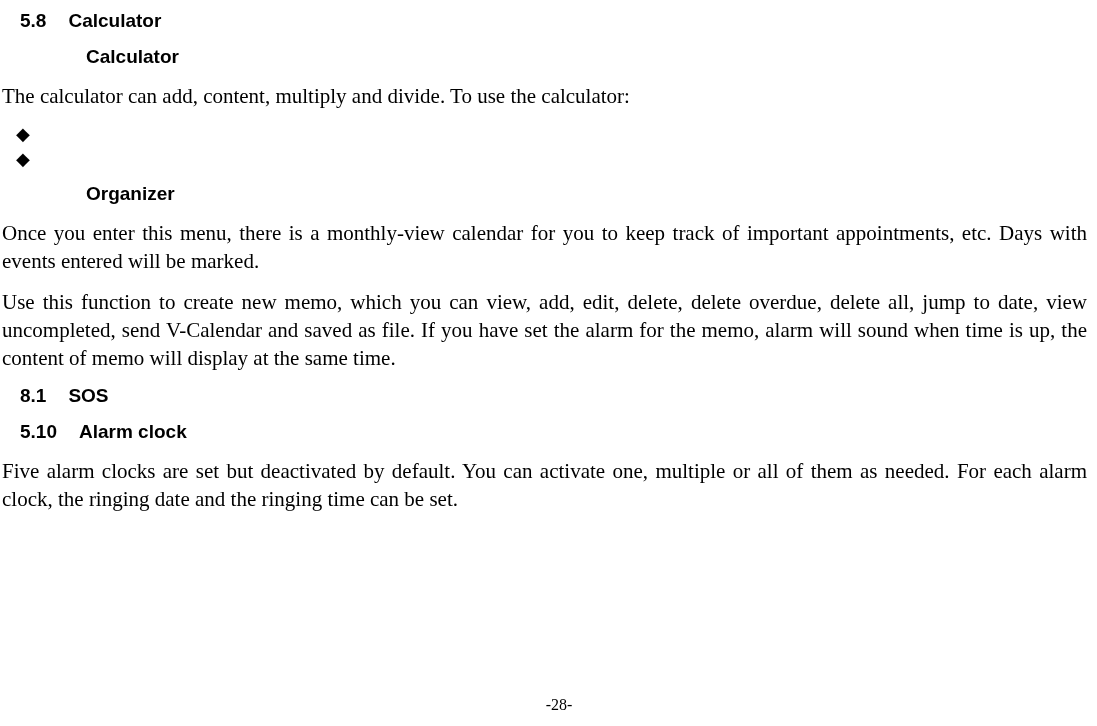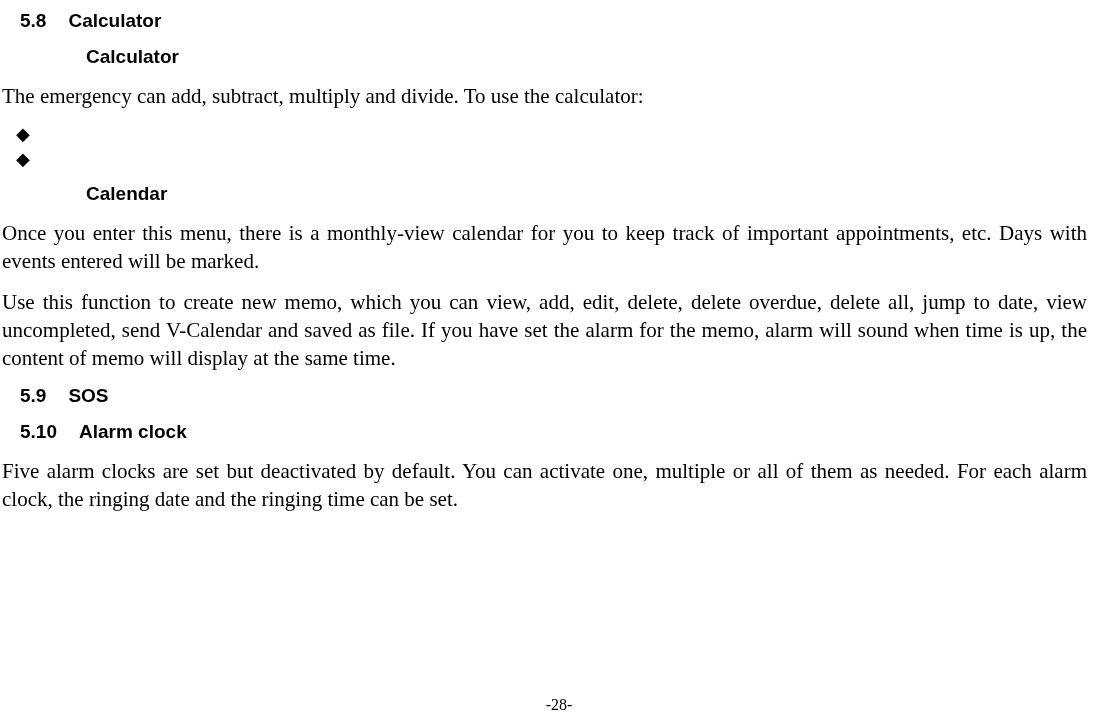--- a/index.html
+++ b/index.html
@@ -70,40 +70,40 @@
 
 <div class="page">
 
   <div class="section-heading">
     <span>5.8</span>
     <span>Calculator</span>
   </div>
 
   <div class="subsection-heading">Calculator</div>
 
-  <p class="body-text">The emergency can add, subtract, multiply and divide. To use the calculator:</p>
+  <p class="body-text">The calculator can add, content, multiply and divide. To use the calculator:</p>
 
   <ul class="bullet-list">
     <li class="bullet-item">
       <span class="bullet-marker">◆</span>
     </li>
     <li class="bullet-item">
       <span class="bullet-marker">◆</span>
     </li>
   </ul>
 
-  <div class="subsection-heading">Calendar</div>
+  <div class="subsection-heading">Organizer</div>
 
   <p class="body-text">Once you enter this menu, there is a monthly-view calendar for you to keep track of important appointments, etc. Days with events entered will be marked.</p>
 
 
   <p class="body-text">Use this function to create new memo, which you can view, add, edit, delete, delete overdue, delete all, jump to date, view uncompleted, send V-Calendar and saved as file. If you have set the alarm for the memo, alarm will sound when time is up, the content of memo will display at the same time.</p>
 
   <div class="section-heading">
-    <span>5.9</span>
+    <span>8.1</span>
     <span>SOS</span>
   </div>
 
 
   <div class="section-heading">
     <span>5.10</span>
     <span>Alarm clock</span>
   </div>
 
   <p class="body-text">Five alarm clocks are set but deactivated by default. You can activate one, multiple or all of them as needed. For each alarm clock, the ringing date and the ringing time can be set.</p>

